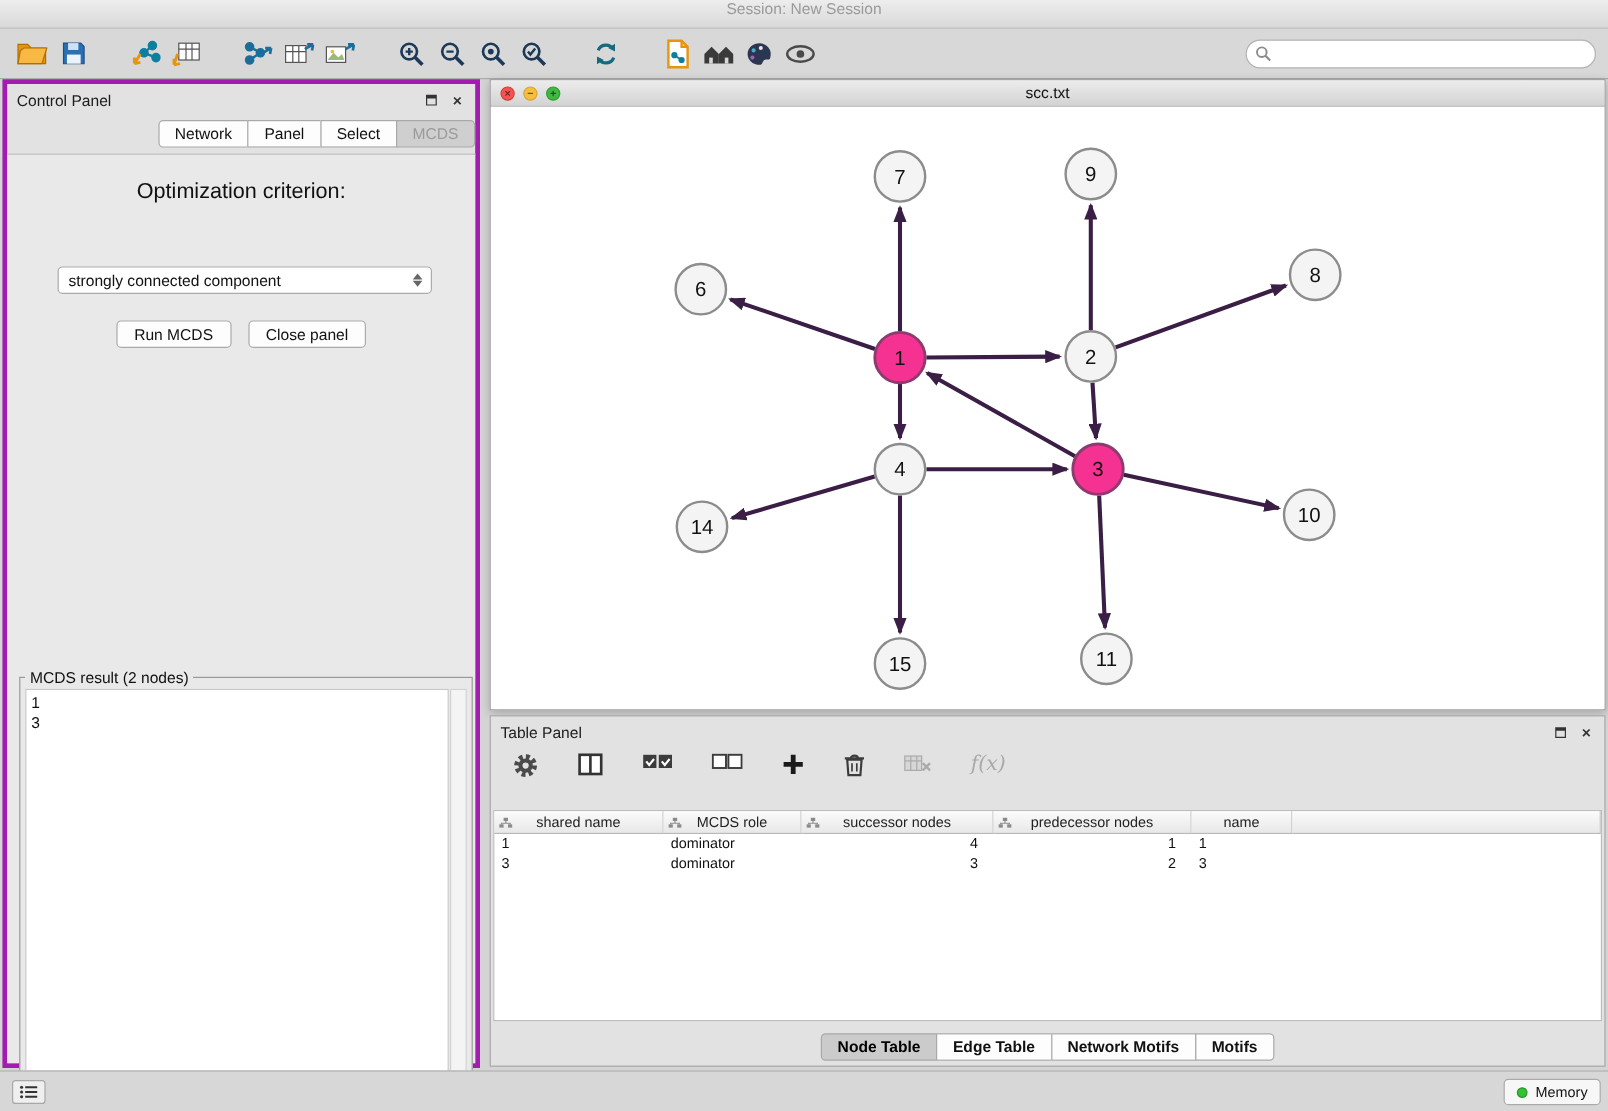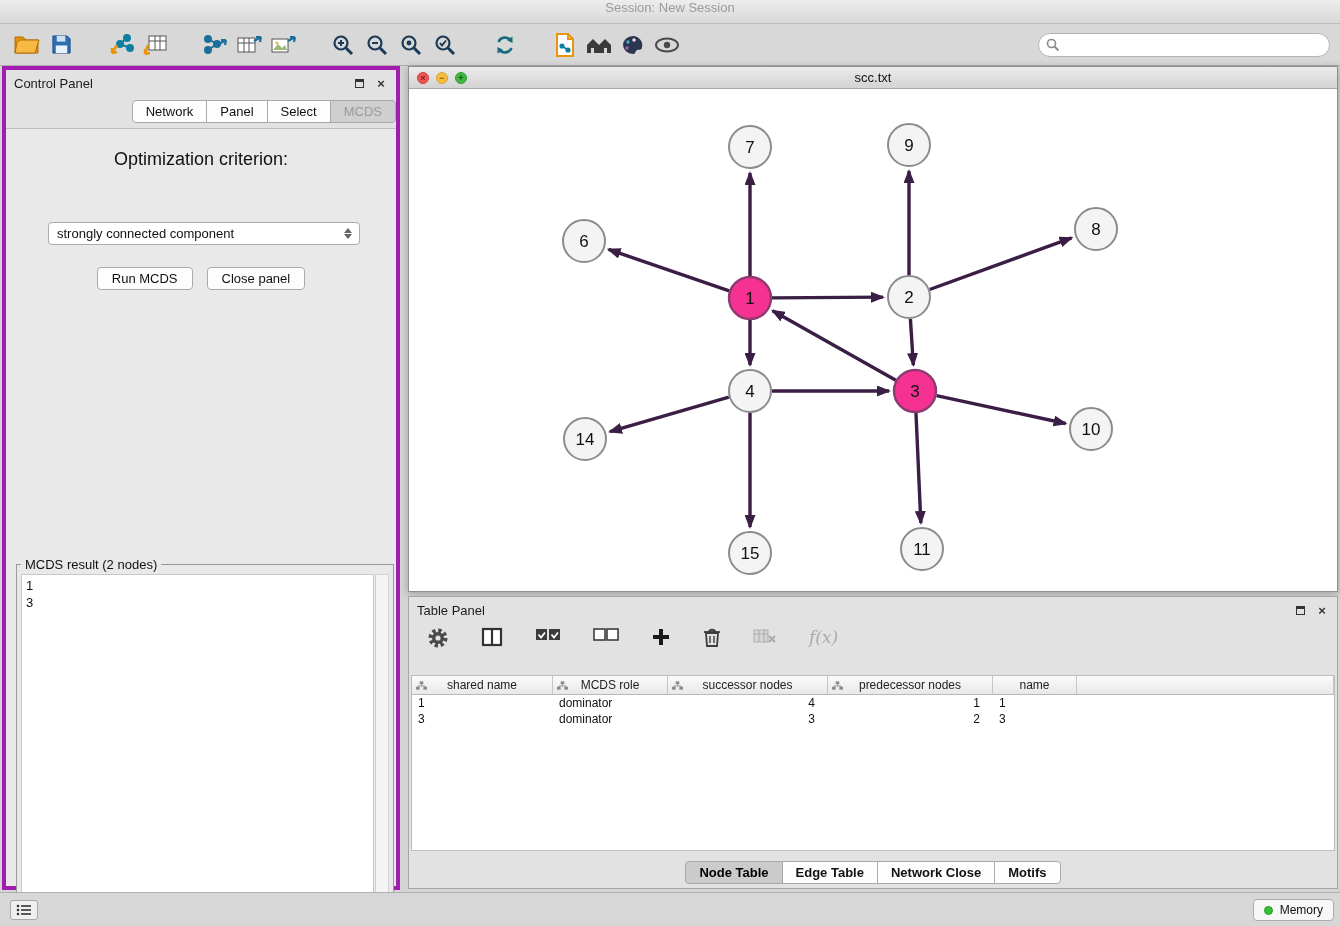--- a/index.html
+++ b/index.html
@@ -502,21 +502,21 @@
       <div class="td">dominator</div>
       <div class="td num">3</div>
       <div class="td num">2</div>
       <div class="td">3</div>
       <div class="td"></div>
     </div>
   </div>
   <div class="tp-tabs">
     <span class="tabseg active">Node Table</span>
     <span class="tabseg">Edge Table</span>
-    <span class="tabseg">Network Close</span>
+    <span class="tabseg">Network Motifs</span>
     <span class="tabseg">Motifs</span>
   </div>
 </div>
 
 <div class="statusbar">
   <span class="list-btn">
     <svg width="16" height="12" viewBox="0 0 16 12">
         <circle cx="2" cy="2" r="1.3" fill="#333"></circle>
         <circle cx="2" cy="6" r="1.3" fill="#333"></circle>
         <circle cx="2" cy="10" r="1.3" fill="#333"></circle>

